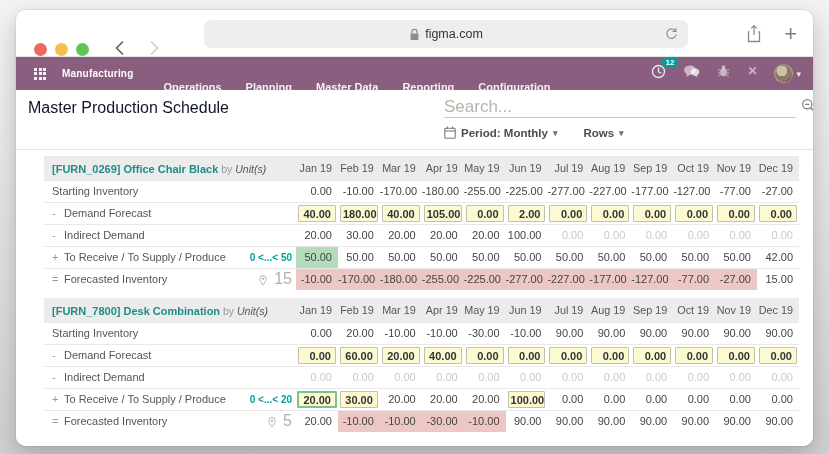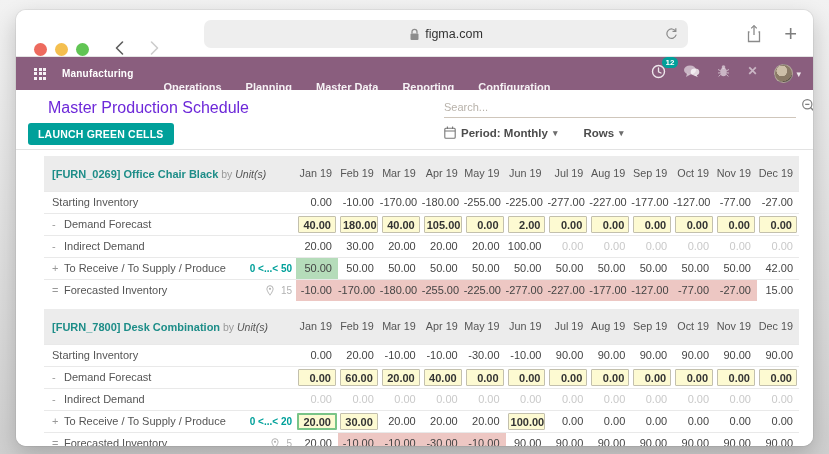--- a/index.html
+++ b/index.html
@@ -38,50 +38,50 @@
   .nav-right { margin-left:auto; display:flex; align-items:flex-start; gap:17px; }
   .icon-btn { position:relative; display:flex; align-items:center; cursor:pointer; }
   .badge { position:absolute; top:-7px; right:-12px; background:#00a09a; color:#fff; font-size:8px;
     font-weight:bold; border-radius:8px; padding:1.5px 4px; line-height:1; }
   .x-glyph { font-size:12px; color:rgba(255,255,255,.55); font-weight:bold; }
   .avatar { width:19px; height:19px; border-radius:50%; background:radial-gradient(circle at 40% 35%, #cdbfa8 0 35%, #8a7a66 36% 70%, #5c5247 71%); border:1px solid rgba(255,255,255,.35); }
   .caret-w { font-size:9px; color:rgba(255,255,255,.85); margin-left:3px; }
 
   
   .control-bar { height:60px; flex:0 0 60px; background:#fff; position:relative; border-bottom:1px solid #e3e3e3; }
-  .page-title { position:absolute; left:12px; top:9px; font-size:16px; color:#6d28d9;margin-left:20px; }
+  .page-title { position:absolute; left:12px; top:9px; font-size:16px; color:#0f172a; }
   .launch-btn { position:absolute; left:12px; top:33px; background:#00a09a; color:#fff; border:none;
     font-family:inherit; font-size:10.5px; font-weight:bold; letter-spacing:.2px; padding:5px 10px;
     border-radius:3px; cursor:pointer; }
   .search-box { position:absolute; left:428px; top:6px; width:352px; border-bottom:1px solid #cfc6bb; height:22px; }
-  .search-placeholder { font-size:11px; color:#b8b2aa; line-height:22px; }
+  .search-placeholder { font-size:17px; color:#b8b2aa; line-height:22px; }
   .search-mag { position:absolute; left:785px; top:8px; cursor:pointer; }
   .filters { position:absolute; left:428px; top:36px; display:flex; align-items:center; gap:6px; }
   .filter-item { display:flex; align-items:center; gap:5px; font-size:11.5px; font-weight:600; color:#4c4c4c; cursor:pointer; }
   .caret-d { font-size:9px; color:#6d6d6d; }
   .filters .gap { width:14px; }
 
   
   .content { flex:1 1 auto; background:#fff; padding:6px 14px 0 28px; overflow:hidden; }
   .mps-heading { font-size:14px; font-weight:bold; color:#333; margin:0 0 6px 12px; }
 
   table.mps { width:100%; border-collapse:collapse; table-layout:fixed; margin-bottom:8px; }
   col.col-label { width:196px; } col.col-ind { width:56px; }
-  tr.sec-head td { background:#ececec; height:35px; }
+  tr.sec-head td { background:#ececec; height:24px; }
   td.prod { padding-left:8px; white-space:nowrap; overflow:hidden; }
   .pname { color:#1d8d88; font-weight:bold; font-size:11px; cursor:pointer; }
   .by { color:#9a9a9a; font-size:10.5px; } .by i { color:#555; }
   td.mh { text-align:right; padding-right:6px; font-size:10.8px; color:#555; white-space:nowrap; }
   table.mps tr:not(.sec-head) td { border-top:1px solid #e9e9e9; height:22px; font-size:11px; }
   tr.row-demand td, tr.row-receive td { height:25px; }
   td.lbl { padding-left:8px; color:#555; white-space:nowrap; overflow:hidden; }
   td.lbl .pre { display:inline-block; width:12px; color:#999; }
   td.ind { text-align:right; padding-right:4px; white-space:nowrap; }
   .rule { color:#00a09a; font-weight:bold; font-size:10px; }
-  .target { color:#b2b2b2; font-size:10px; margin-left:7px; }
+  .target { color:#b2b2b2; font-size:16px; margin-left:7px; }
   td.v { text-align:right; padding-right:6px; color:#444; white-space:nowrap; }
   td.v.m { color:#c9c9c9; }
   td.v.g { background:#b5dcba; }
   td.v.r { background:#edc7c3; }
   .box { display:block; margin:1px 2px; padding:2px 4px 1px 2px; text-align:right; font-size:11px;
     font-weight:bold; color:#333; background:#fdfad2; border:1px solid #c3c0ad; border-radius:1px; cursor:text; }
   .box.gb { border:2px solid #79c487; margin:0 1px; padding:1px 4px 0 2px; }
 
   svg.icon { display:block; }
 </style>
@@ -183,21 +183,20 @@
           </span>
         <span class="icon-btn">
           <span class="avatar"></span>
           <span class="caret-w">▾</span>
         </span>
       </div>
     </div>
 
     <div class="control-bar">
       <div class="page-title">Master Production Schedule</div>
-      <button class="launch-btn">LAUNCH GREEN CELLS</button>
       <div class="search-box">
         <span class="search-placeholder">Search...</span>
       </div>
       <span class="search-mag">
         <svg class="icon" width="15" height="15" viewBox="0 0 15 15">
             <circle cx="6.3" cy="6.3" r="4.6" fill="none" stroke="#7f7f7f" stroke-width="1.2"></circle>
             <line x1="4.2" y1="6.3" x2="8.4" y2="6.3" stroke="#7f7f7f" stroke-width="1.2"></line>
             <line x1="9.8" y1="9.8" x2="13.2" y2="13.2" stroke="#7f7f7f" stroke-width="1.4" stroke-linecap="round"></line>
           </svg>
       </span>

